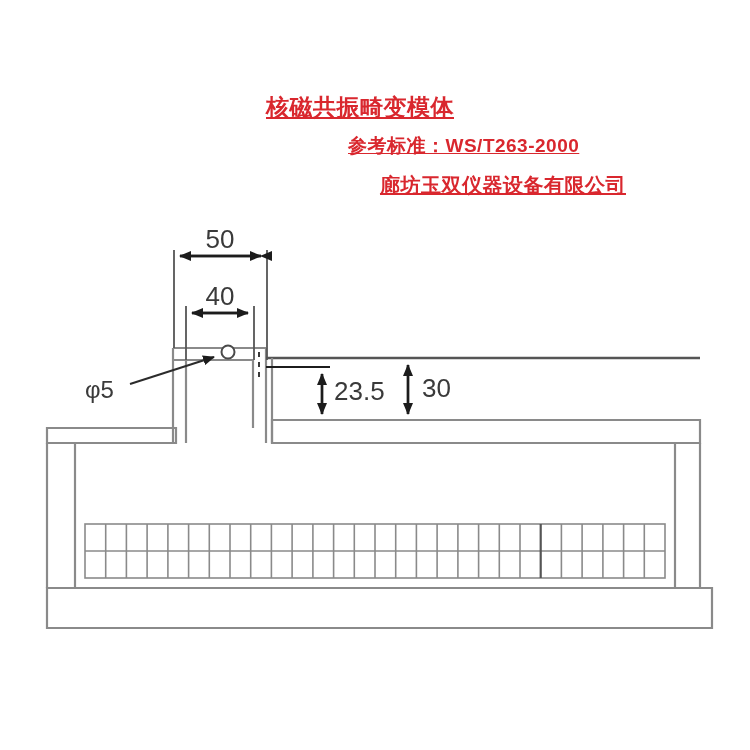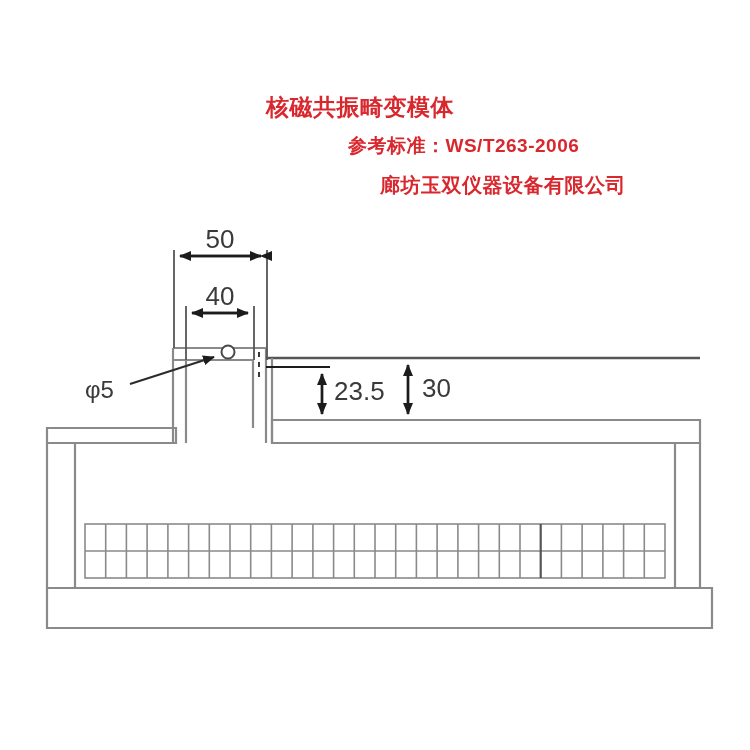--- a/index.html
+++ b/index.html
@@ -21,20 +21,21 @@
     top: 96px;
     width: 750px;
     pointer-events: none;
   }
   .title-line {
     color: #d9272e;
     font-weight: bold;
     letter-spacing: 0.5px;
     white-space: nowrap;
     line-height: 1.0;
+    text-decoration: underline;
   }
   .t1 {
     position: absolute;
     left: 266px;
     top: 0px;
     font-size: 23px;
   }
   .t2 {
     position: absolute;
     left: 348px;
@@ -63,21 +64,21 @@
     fill: #3a3a3a;
   }
 </style>
 </head>
 <body>
 
 <div id="page">
 
   <div class="title-block">
     <div class="title-line t1">核磁共振畸变模体</div>
-    <div class="title-line t2">参考标准：WS/T263-2006</div>
+    <div class="title-line t2">参考标准：WS/T263-2000</div>
     <div class="title-line t3">廊坊玉双仪器设备有限公司</div>
   </div>
 
   <svg id="drawing" width="750" height="750" viewBox="0 0 750 750">
     <defs>
       <marker id="arrR" markerWidth="12" markerHeight="10" refX="11" refY="5" orient="auto" markerUnits="userSpaceOnUse">
         <path d="M0,0 L12,5 L0,10 z" fill="#1c1c1c"></path>
       </marker>
       <marker id="arrL" markerWidth="12" markerHeight="10" refX="11" refY="5" orient="auto" markerUnits="userSpaceOnUse">
         <path d="M0,0 L12,5 L0,10 z" fill="#1c1c1c"></path>

